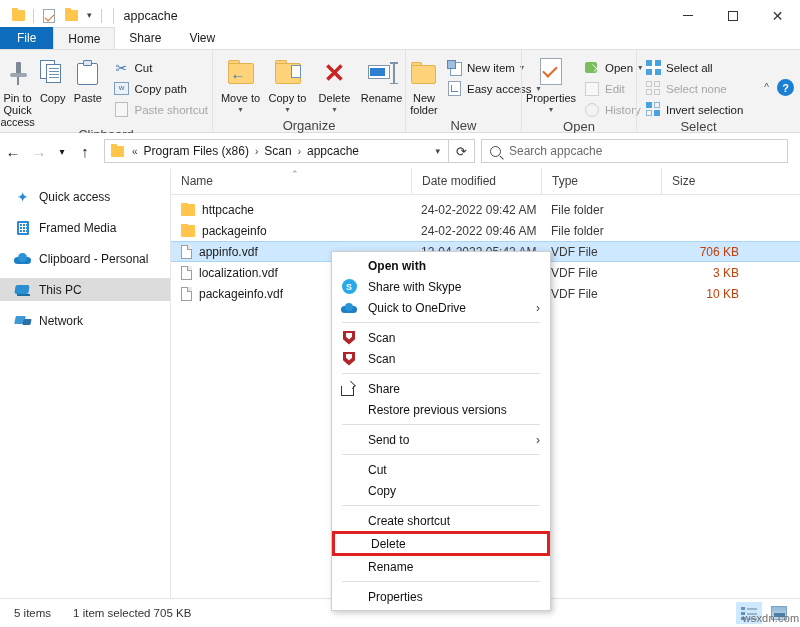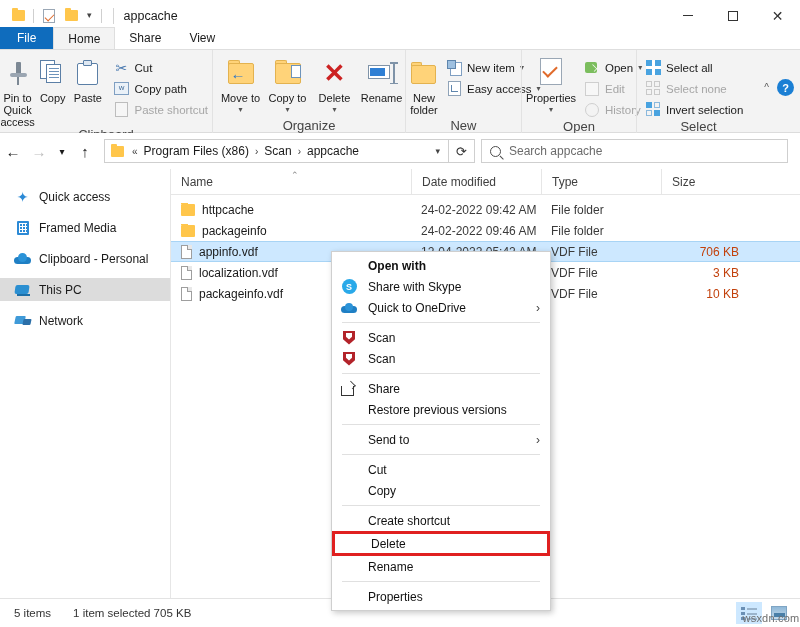--- a/index.html
+++ b/index.html
@@ -235,21 +235,21 @@
   .ic-cloud::after{content:"";position:absolute;left:4px;top:0;width:9px;height:9px;background:#2b93d8;border-radius:50%;}
   .ic-pc { width:16px;height:12px;position:relative;}
   .ic-pc::before{content:"";position:absolute;left:0;top:1px;width:14px;height:9px;background:#2b8fd1;border-radius:2px;transform:skewX(-8deg);}
   .ic-pc::after{content:"";position:absolute;left:2px;bottom:0;width:13px;height:2px;background:#1d6fa8;}
   .ic-net { width:16px;height:13px;position:relative;}
   .ic-net::before{content:"";position:absolute;left:0;top:2px;width:10px;height:8px;background:#3f9ad8;transform:skewX(-12deg);border-radius:1px;}
   .ic-net::after{content:"";position:absolute;right:0;top:5px;width:8px;height:6px;background:#2b6fa8;transform:skewX(-12deg);border-radius:1px;}
 
   .filepane { flex: 1; position: relative; border-left: 1px solid #e6e6e6; }
   .colhead {
-    height: 26px; display: flex; align-items: center; font-size: 12px; color: #404040;
+    height: 26px; display: flex; align-items: flex-end; font-size: 12px; color: #404040;
     border-bottom: 1px solid #e6e6e6; position: relative;
   }
   .colhead .c { height: 26px; display: flex; align-items: center; padding-left: 10px; position: relative; }
   .colhead .c + .c { border-left: 1px solid #e6e6e6; }
   .col-name { width: 240px; }
   .col-date { width: 130px; }
   .col-type { width: 120px; }
   .col-size { width: 90px; }
   .sortcaret { position: absolute; left: 120px; top: 1px; font-size: 9px; color: #888; }
 

